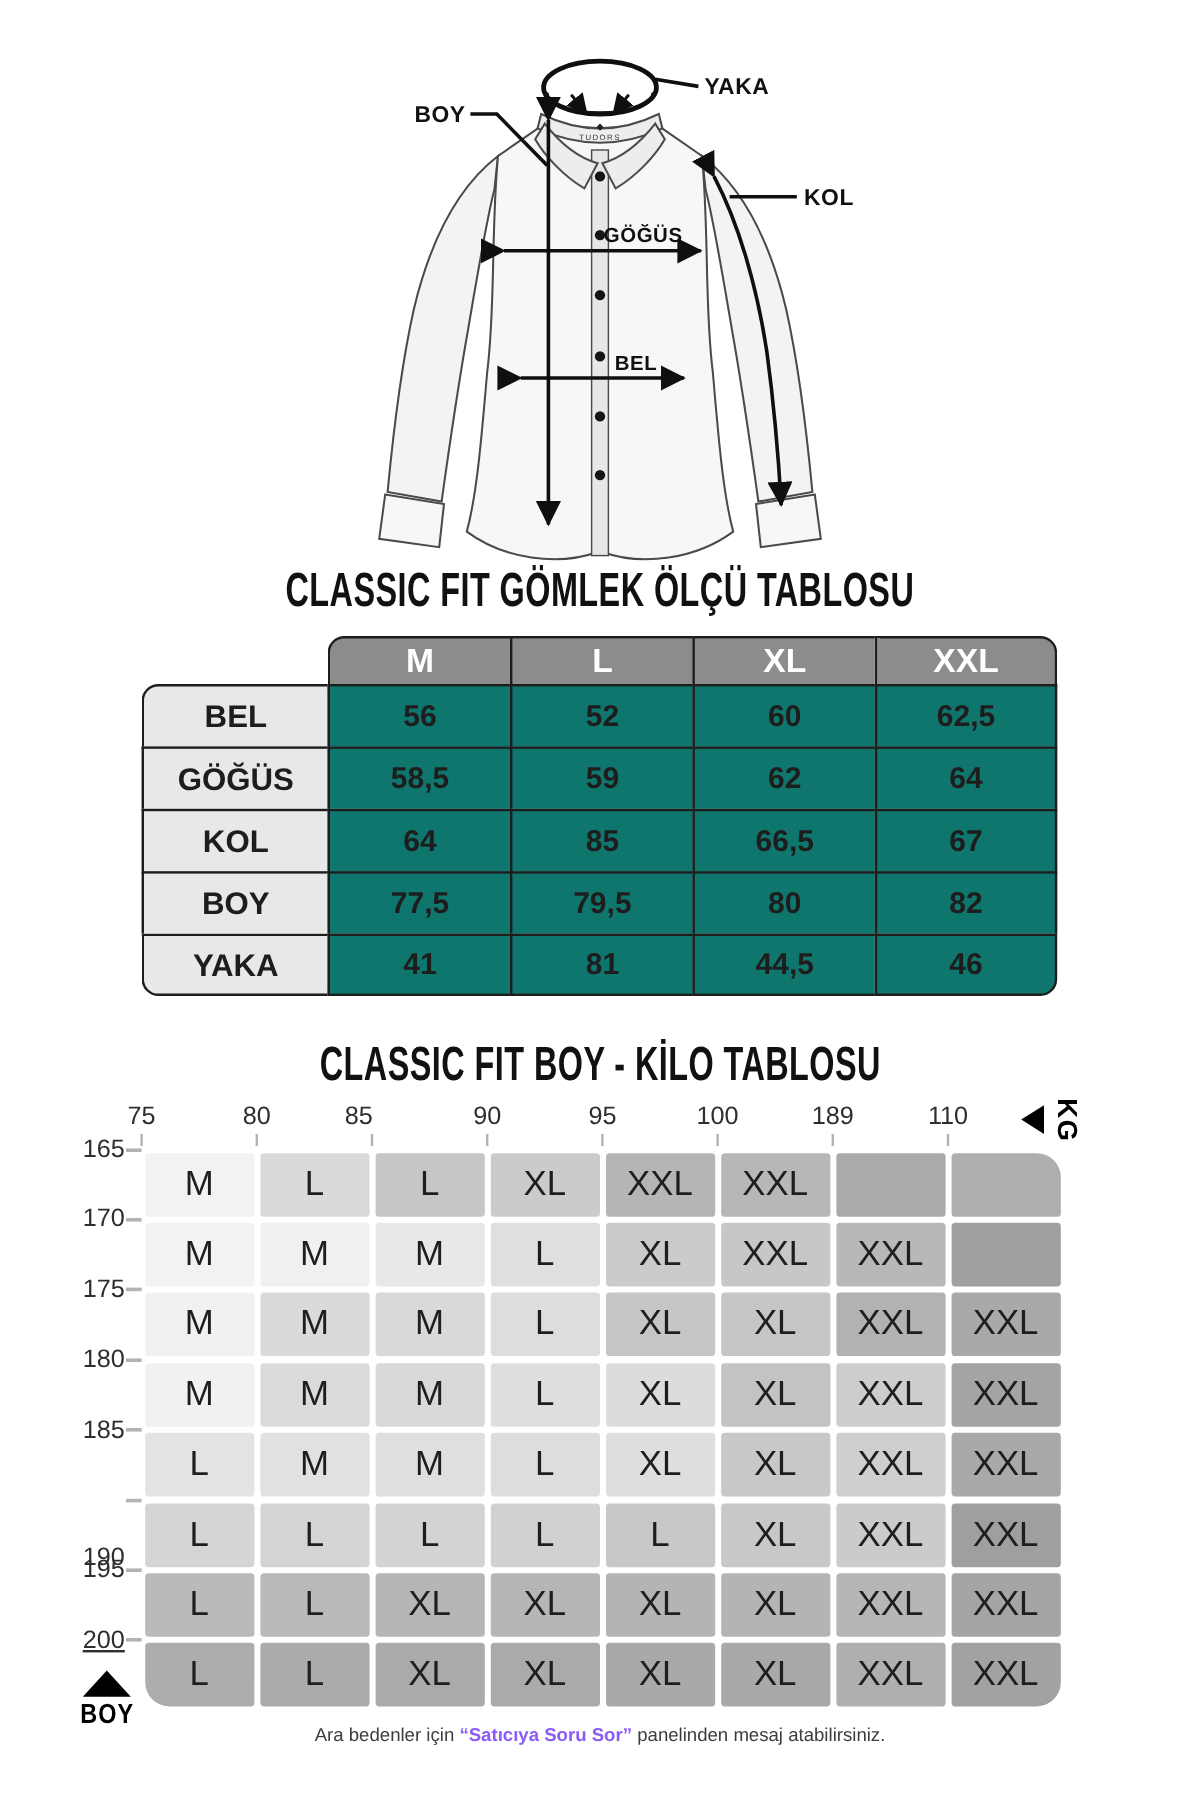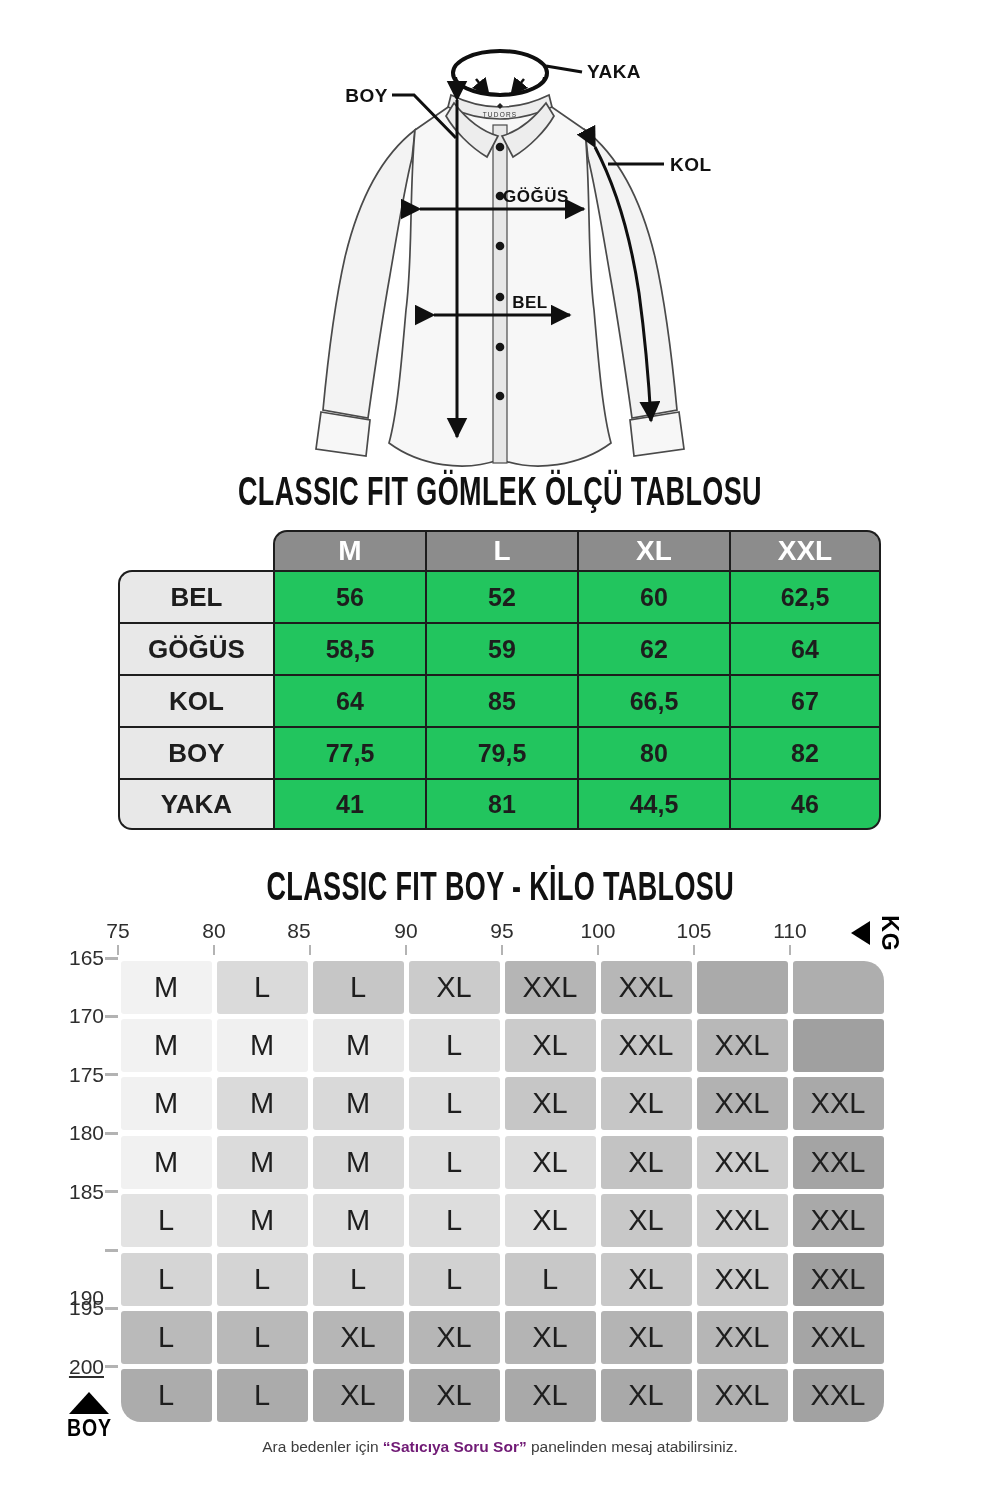--- a/index.html
+++ b/index.html
@@ -13,21 +13,21 @@
   .title .cond{display:inline-block; font-weight:700; font-size:37px; letter-spacing:.5px;
                transform:scale(.73,1.08); transform-origin:center; color:#111;}
   #title-size-table{top:471px;}
   #title-fit-chart{top:866px;}
 
   
   #size-table{position:absolute; left:118px; top:530px; display:grid;
               grid-template-columns:155px 152px 152px 152px 152px;
               grid-template-rows:40px 52px 52px 52px 52px 52px;}
   #size-table .cell{display:flex; align-items:center; justify-content:center;
-                    border-left:2.5px solid var(--bd); border-top:2.5px solid var(--bd); background:#22c55e;}
+                    border-left:2.5px solid var(--bd); border-top:2.5px solid var(--bd); background:#0f766e;}
   #size-table .corner{border:none; background:transparent;}
   #size-table .th{background:var(--header-bg); color:#fff; font-weight:700; font-size:28px;}
   #size-table .th.first{border-top-left-radius:14px;}
   #size-table .th.last{border-right:2.5px solid var(--bd); border-top-right-radius:14px;}
   #size-table .rl{background:var(--label-bg); font-weight:700; font-size:26px;}
   #size-table .rl.first{border-top-left-radius:14px;}
   #size-table .tv{font-weight:700; font-size:25px;}
   #size-table .col-last{border-right:2.5px solid var(--bd);}
   #size-table .row-last{border-bottom:2.5px solid var(--bd);}
   #size-table .rl.row-last{border-bottom-left-radius:14px;}
@@ -49,21 +49,21 @@
   #kg-indicator .kg-text{display:inline-block; font-weight:700; font-size:23px; letter-spacing:1px;
                          transform:rotate(90deg); margin-left:1px; color:#000;}
   #boy-indicator{position:absolute; left:56px; top:1392px; width:66px; text-align:center;}
   #boy-indicator .tri-up{width:0;height:0;margin:0 auto;border-left:20px solid transparent;
                          border-right:20px solid transparent;border-bottom:22px solid #000;}
   #boy-indicator .boy-text{display:inline-block; font-weight:700; font-size:23px; letter-spacing:1px;
                            transform:scale(.85,1); color:#000; margin-top:1px;}
 
   #footer{position:absolute; left:0; top:1438px; width:1000px; text-align:center;
           font-size:15.5px; color:#3d3d3d;}
-  #footer .b{font-weight:700; color:#701a75;}
+  #footer .b{font-weight:700; color:#8b5cf6;}
 </style>
 </head>
 <body>
 
 <div class="page">
 
   <svg style="position:absolute;left:240px;top:25px;" width="520" height="450" viewBox="0 0 520 450">
     <defs>
       <marker id="ah" markerWidth="8" markerHeight="8" refX="6.5" refY="3.5" orient="auto" markerUnits="strokeWidth">
         <path d="M0,0 L7,3.5 L0,7 Z" fill="#0f0f0f"></path>
@@ -169,21 +169,21 @@
       <div class="xlab" style="left: 179px; top: 919px;">80</div>
       <div class="tick-x" style="left: 213px; top: 945px; background: rgb(179, 179, 179);"></div>
       <div class="xlab" style="left: 264px; top: 919px;">85</div>
       <div class="tick-x" style="left: 309px; top: 945px; background: rgb(179, 179, 179);"></div>
       <div class="xlab" style="left: 371px; top: 919px;">90</div>
       <div class="tick-x" style="left: 405px; top: 945px; background: rgb(179, 179, 179);"></div>
       <div class="xlab" style="left: 467px; top: 919px;">95</div>
       <div class="tick-x" style="left: 501px; top: 945px; background: rgb(179, 179, 179);"></div>
       <div class="xlab" style="left: 563px; top: 919px;">100</div>
       <div class="tick-x" style="left: 597px; top: 945px; background: rgb(179, 179, 179);"></div>
-      <div class="xlab" style="left: 659px; top: 919px;">105</div>
+      <div class="xlab" style="left: 659px; top: 919px;">189</div>
       <div class="tick-x" style="left: 693px; top: 945px; background: rgb(179, 179, 179);"></div>
       <div class="xlab" style="left: 755px; top: 919px;">110</div>
       <div class="tick-x" style="left: 789px; top: 945px; background: rgb(179, 179, 179);"></div>
       <div class="ylab" style="left: 54px; top: 946px;">165</div>
       <div class="tick-y" style="left: 105px; top: 957px; background: rgb(179, 179, 179);"></div>
       <div class="ylab" style="left: 54px; top: 1004px;">170</div>
       <div class="tick-y" style="left: 105px; top: 1015px; background: rgb(179, 179, 179);"></div>
       <div class="ylab" style="left: 54px; top: 1063px;">175</div>
       <div class="tick-y" style="left: 105px; top: 1073px; background: rgb(179, 179, 179);"></div>
       <div class="ylab" style="left: 54px; top: 1121px;">180</div>

